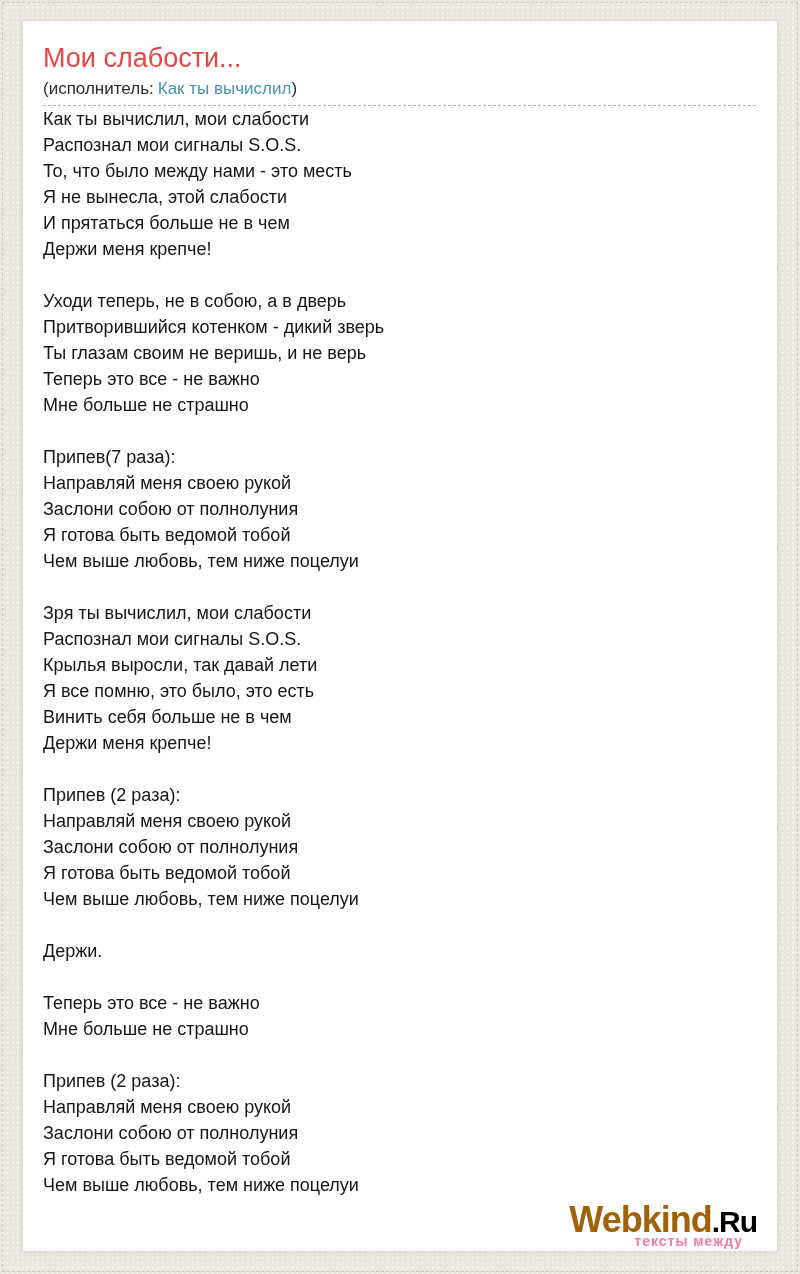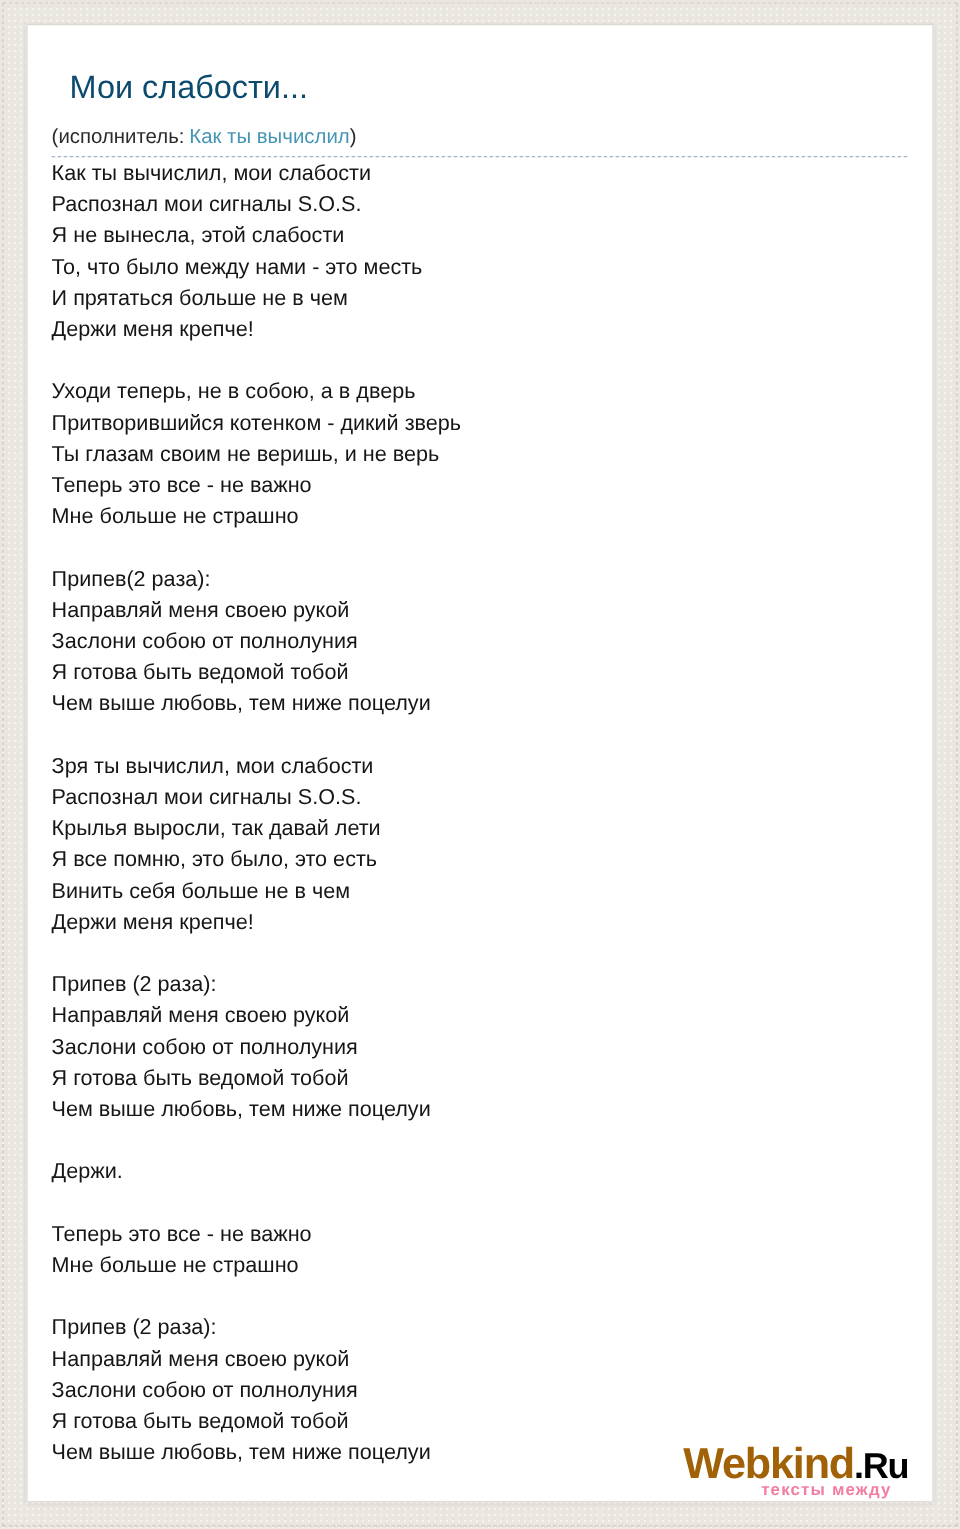--- a/index.html
+++ b/index.html
@@ -29,24 +29,24 @@
     left: 22px;
     top: 20px;
     width: 756px;
     height: 1232px;
     background: #ffffff;
     border: 1px solid #dcd8d1;
     box-shadow: 0 1px 4px rgba(0,0,0,0.07);
     padding: 22px 21px 20px 20px;
   }
   .title {
-    margin: 15px;
+    margin: 0;
     font-size: 27px;
     font-weight: normal;
-    color: #0c4a6e;
+    color: #ef4444;
   }
   .artist-line {
     margin-top: 5px;
     font-size: 17px;
     color: #2b2b2b;
   }
   .artist-link {
     color: #4695b5;
     text-decoration: none;
     margin-left: 4px;
@@ -106,34 +106,34 @@
   <div class="artist-line">
     <span>(исполнитель:</span><a class="artist-link" href="#">Как ты вычислил</a><span>)</span>
   </div>
 
   <hr class="sep">
 
   <div class="lyrics">
       <div class="stanza">
         <div class="line">Как ты вычислил, мои слабости</div>
         <div class="line">Распознал мои сигналы S.O.S.</div>
+        <div class="line">То, что было между нами - это месть</div>
         <div class="line">Я не вынесла, этой слабости</div>
-        <div class="line">То, что было между нами - это месть</div>
         <div class="line">И прятаться больше не в чем</div>
         <div class="line">Держи меня крепче!</div>
       </div>
       <div class="stanza">
         <div class="line">Уходи теперь, не в собою, а в дверь</div>
         <div class="line">Притворившийся котенком - дикий зверь</div>
         <div class="line">Ты глазам своим не веришь, и не верь</div>
         <div class="line">Теперь это все - не важно</div>
         <div class="line">Мне больше не страшно</div>
       </div>
       <div class="stanza">
-        <div class="line">Припев(2 раза):</div>
+        <div class="line">Припев(7 раза):</div>
         <div class="line">Направляй меня своею рукой</div>
         <div class="line">Заслони собою от полнолуния</div>
         <div class="line">Я готова быть ведомой тобой</div>
         <div class="line">Чем выше любовь, тем ниже поцелуи</div>
       </div>
       <div class="stanza">
         <div class="line">Зря ты вычислил, мои слабости</div>
         <div class="line">Распознал мои сигналы S.O.S.</div>
         <div class="line">Крылья выросли, так давай лети</div>
         <div class="line">Я все помню, это было, это есть</div>

